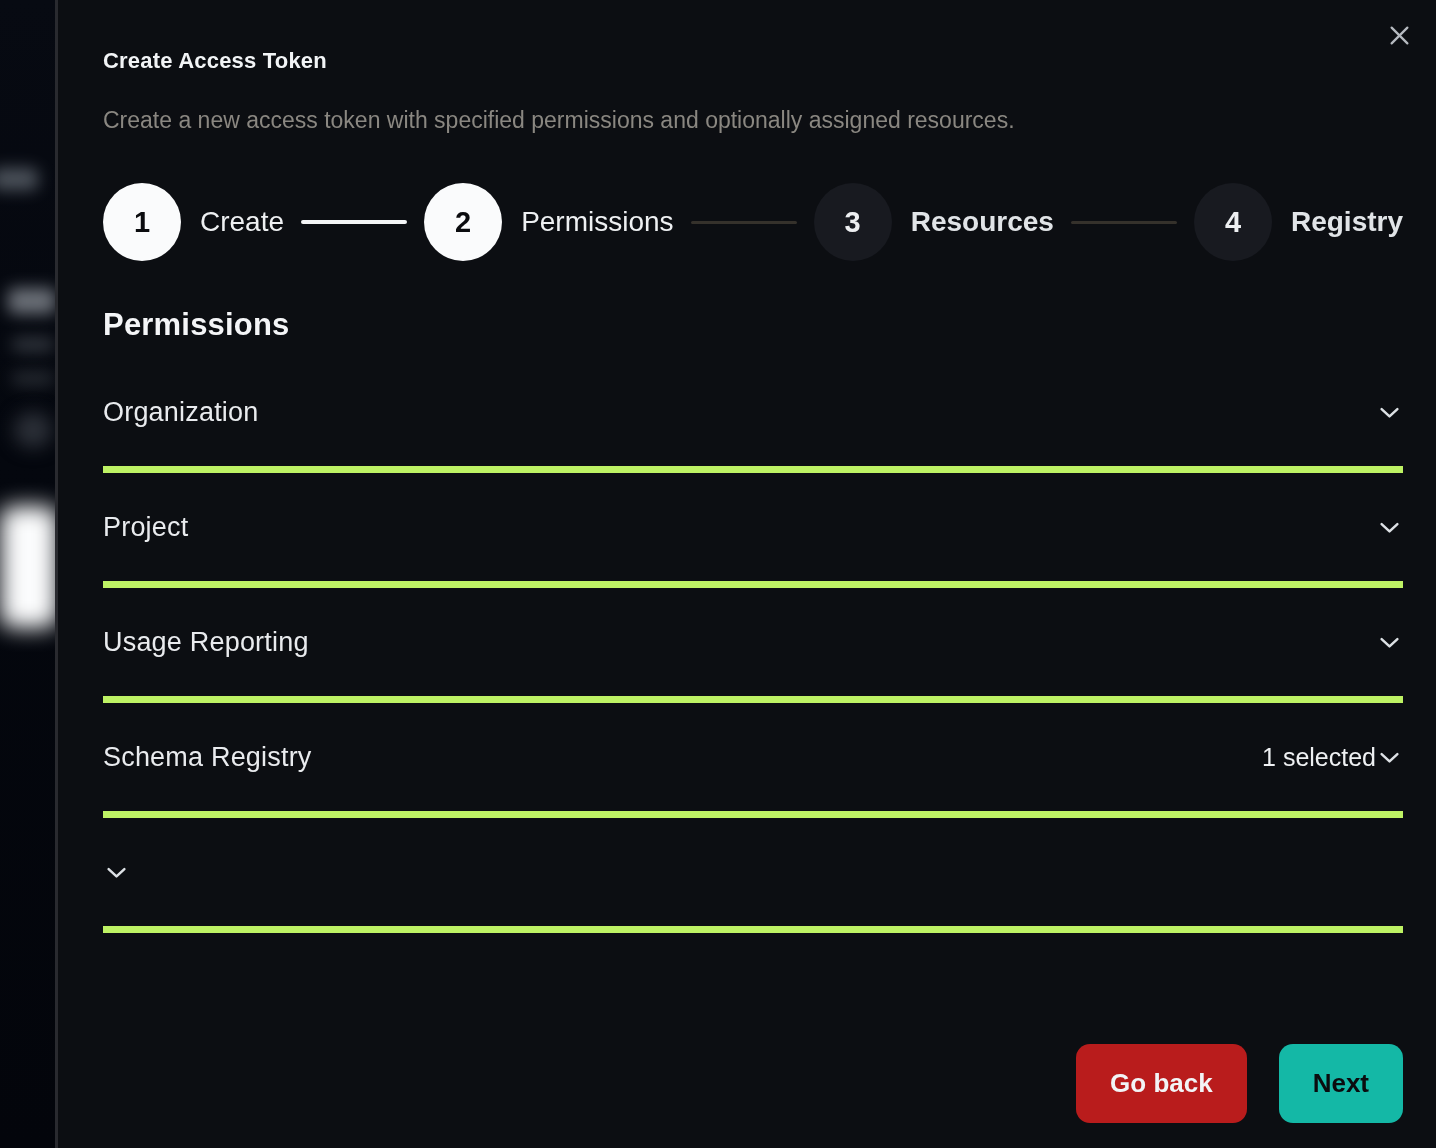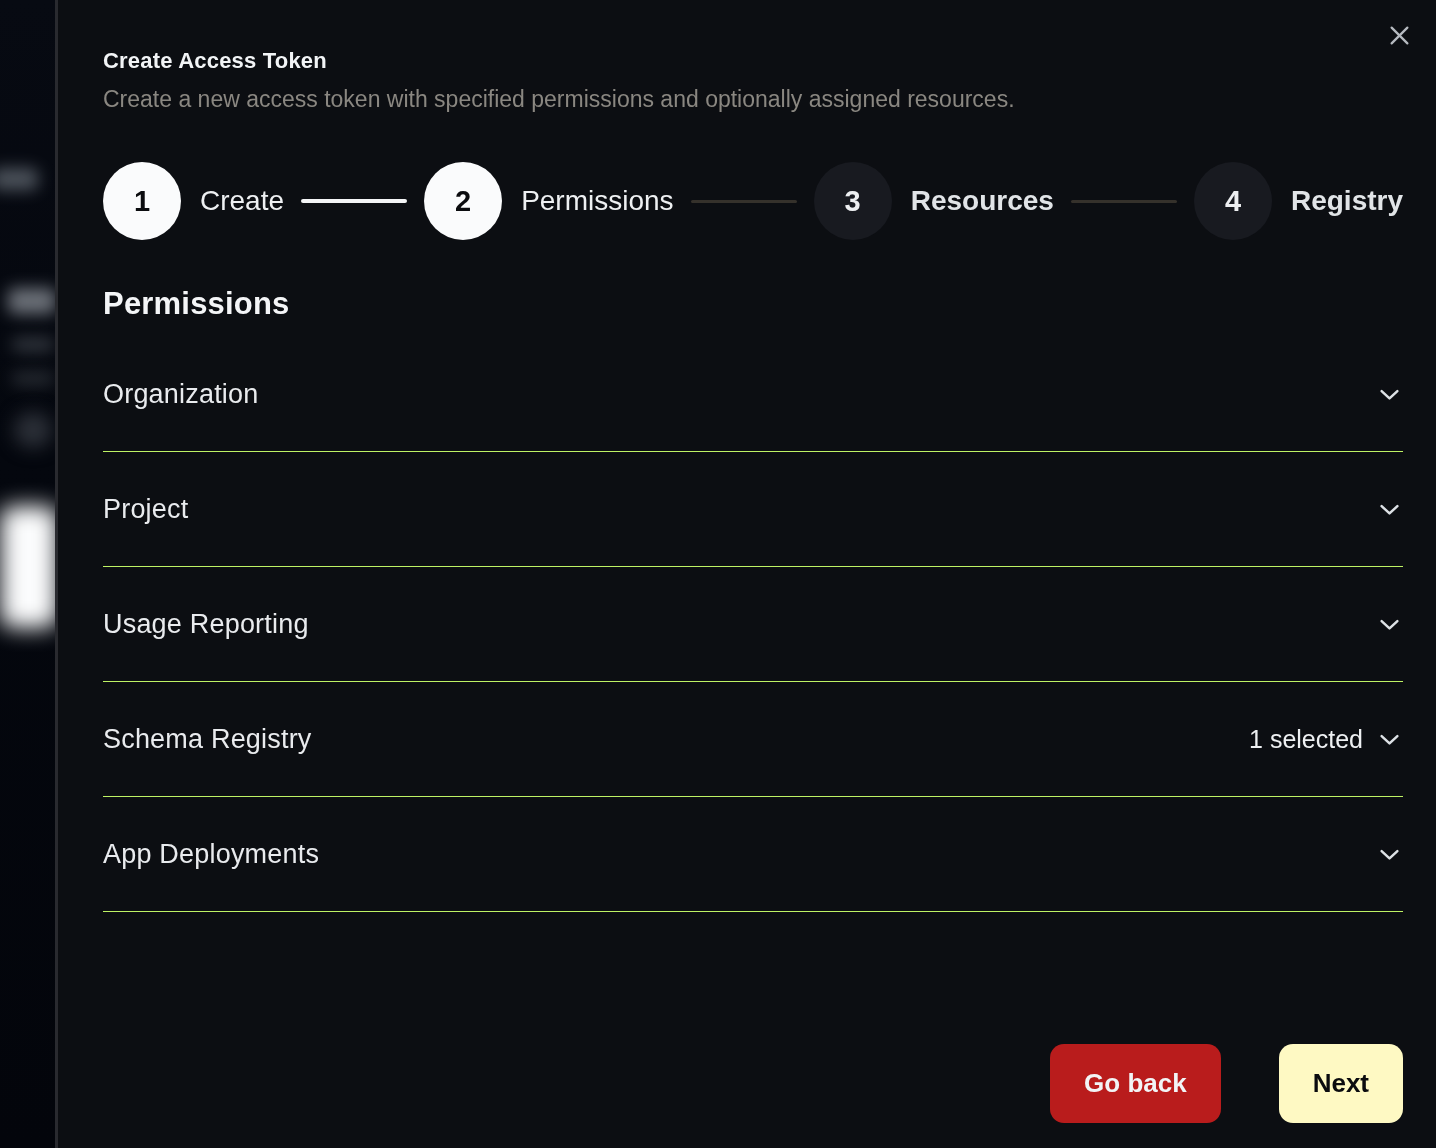--- a/index.html
+++ b/index.html
@@ -35,21 +35,21 @@
     width: 34px; height: 34px;
     background: transparent; border: none; cursor: pointer;
     display: flex; align-items: center; justify-content: center;
   }
   .modal-title {
     margin-top: 42px;
     font-size: 22px; font-weight: 700; line-height: 38px;
     color: #f2f4f6; letter-spacing: .2px;
   }
   .modal-subtitle {
-    margin-top: 4px;
+    margin-top: 25px;
     font-size: 23px; font-weight: 400; line-height: 30px;
     color: #8a8781;
   }
 
   
   .stepper {
     margin-top: 48px;
     display: flex; align-items: center;
   }
   .step { display: flex; align-items: center; cursor: pointer; }
@@ -74,44 +74,44 @@
   
   .section-heading {
     margin-top: 46px;
     font-size: 31px; font-weight: 700; line-height: 36px;
     color: #f4f5f7; letter-spacing: .2px;
   }
   .groups { margin-top: 15px; }
   .group-row {
     height: 115px;
     display: flex; align-items: center; justify-content: space-between;
-    border-bottom: 1px solid #bef264;
+    border-bottom: 7px solid #bef264;
     cursor: pointer;
   }
   .group-label {
     font-size: 27px; font-weight: 500; color: #e9ebee; letter-spacing: .2px;
   }
-  .group-right { display: flex; align-items: center; gap: 13px; }
+  .group-right { display: flex; align-items: center; }
   .selected-count { font-size: 25px; font-weight: 500; color: #eef0f2; }
   .selected-count:empty { display: none; }
   .chevron { display: flex; align-items: center; }
 
   
   .footer {
     position: absolute; right: 33px; bottom: 25px;
     display: flex; gap: 32px;
   }
   .btn {
     height: 79px; border: none; border-radius: 14px;
     font-family: "Liberation Sans", sans-serif;
     font-size: 26px; font-weight: 700;
     padding: 0 34px; cursor: pointer;
   }
   .btn-secondary { background: #b91c1c; color: #f2f4f6; }
-  .btn-primary   { background: #fef9c3; color: #0b0c0f; margin-left: 26px; }
+  .btn-primary   { background: #14b8a6; color: #0b0c0f; }
 </style>
 </head>
 <body>
 
 <div class="backdrop">
   <div class="blob blob-a"></div>
   <div class="blob blob-b"></div>
   <div class="blob blob-c"></div>
   <div class="blob blob-d"></div>
   <div class="blob blob-e"></div>
@@ -198,21 +198,20 @@
         <span class="selected-count">1 selected</span>
         <span class="chevron">
           <svg width="27" height="27" viewBox="0 0 24 24" fill="none" stroke="#dde1e5" stroke-width="2.2" stroke-linecap="round" stroke-linejoin="round">
               <polyline points="5 9 12 15.5 19 9"></polyline>
             </svg>
         </span>
       </span>
     </div>
 
     <div class="group-row">
-      <span class="group-label">App Deployments</span>
       <span class="group-right">
 
         <span class="chevron">
           <svg width="27" height="27" viewBox="0 0 24 24" fill="none" stroke="#dde1e5" stroke-width="2.2" stroke-linecap="round" stroke-linejoin="round">
               <polyline points="5 9 12 15.5 19 9"></polyline>
             </svg>
         </span>
       </span>
     </div>
 

